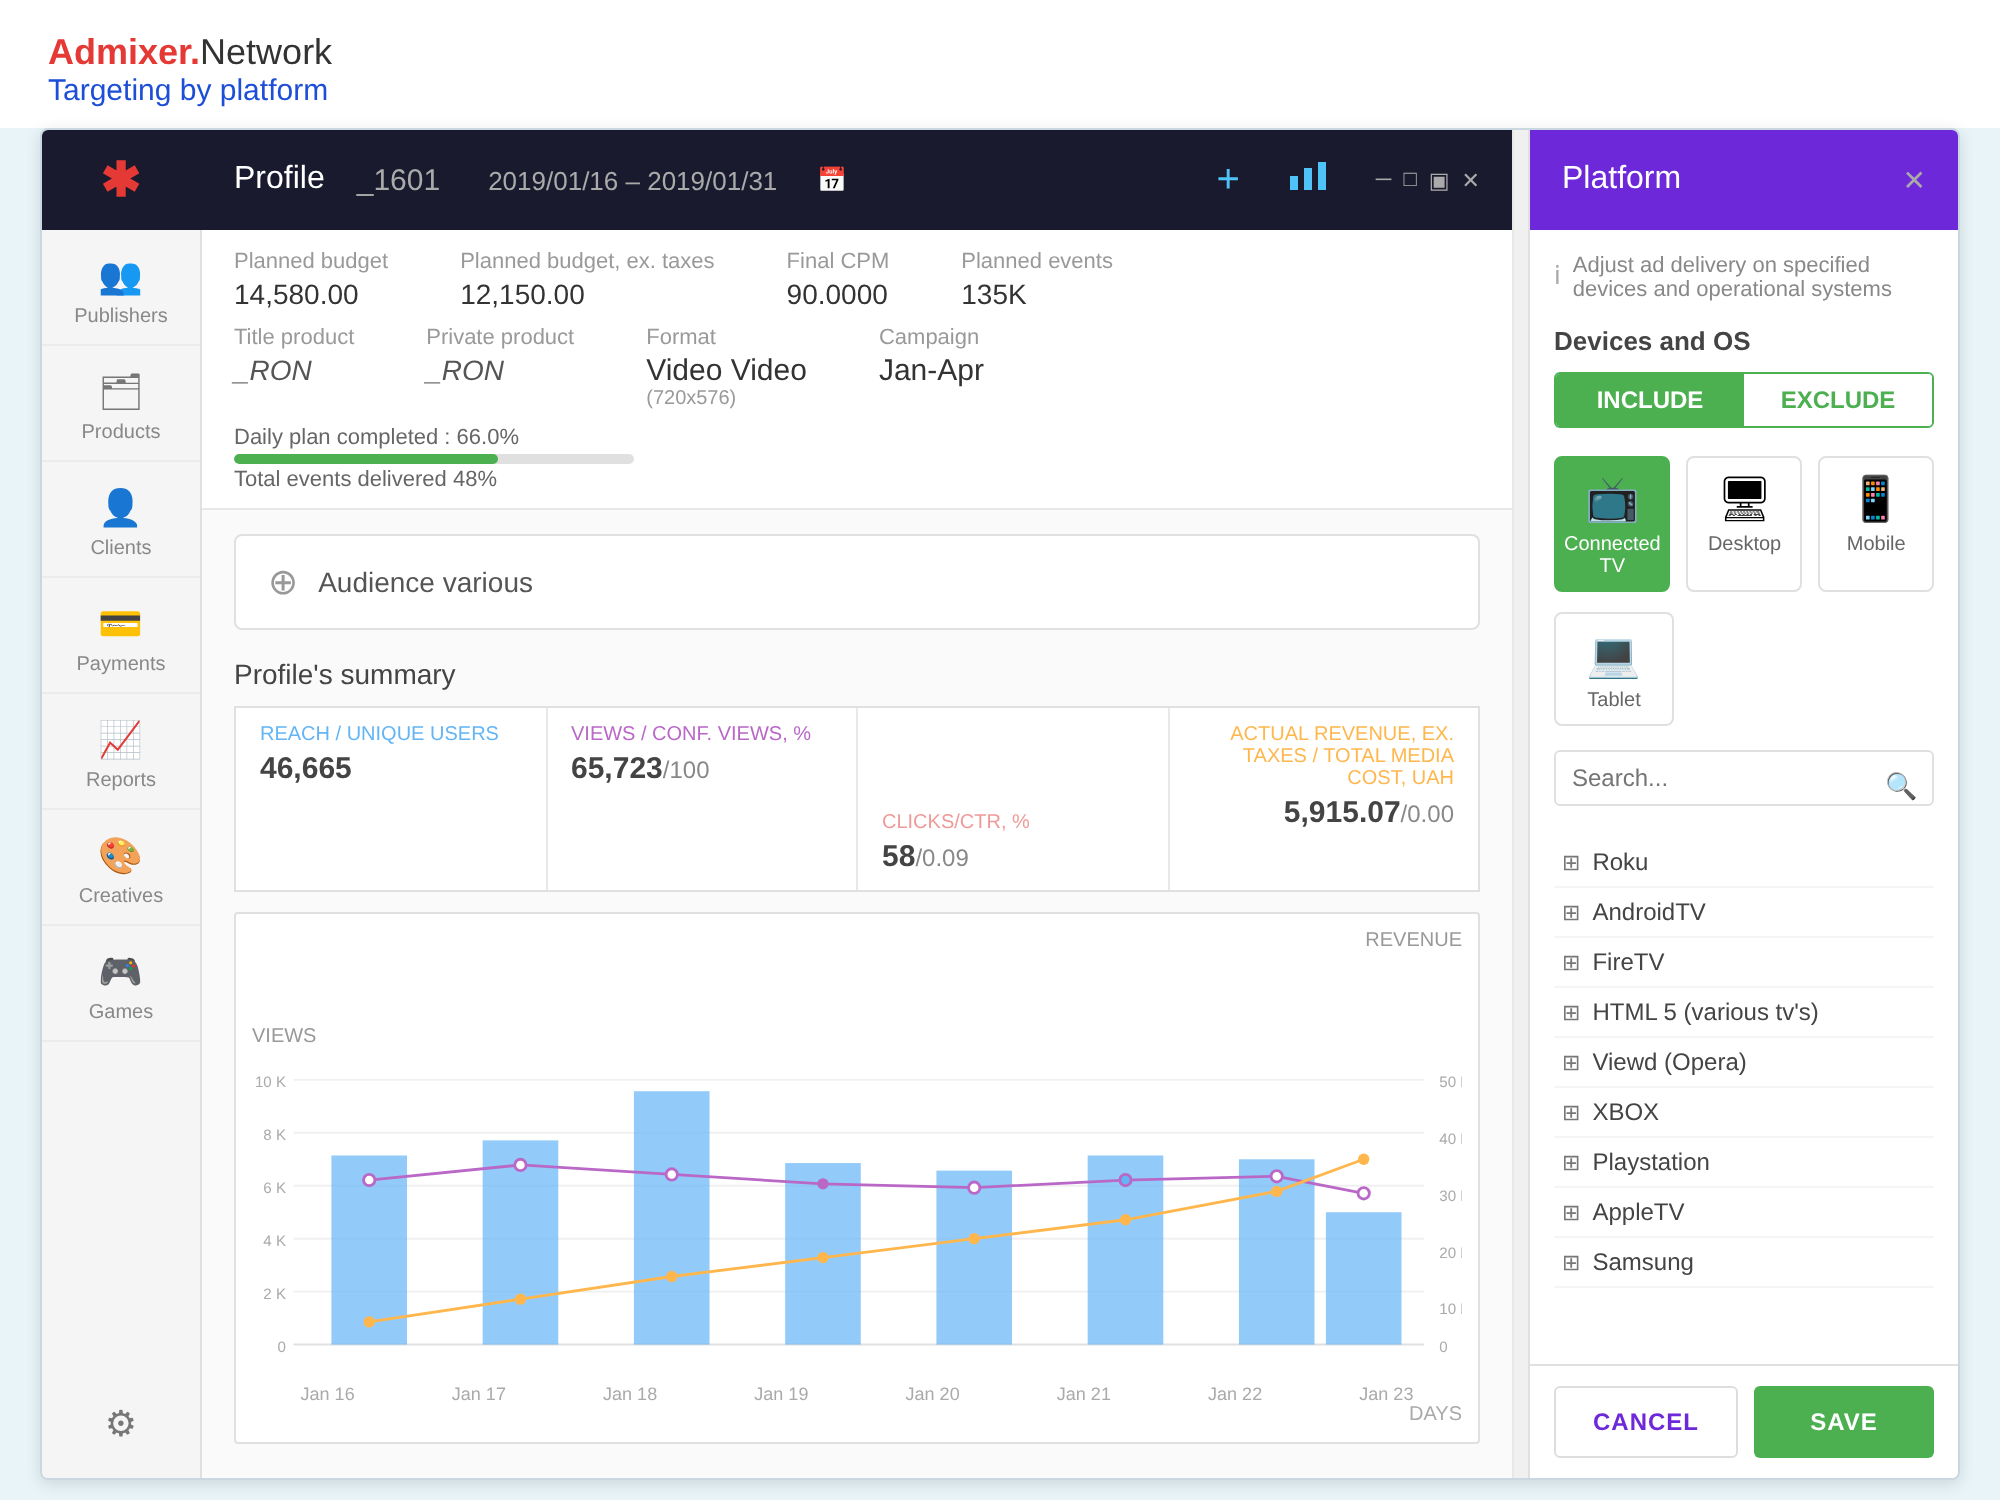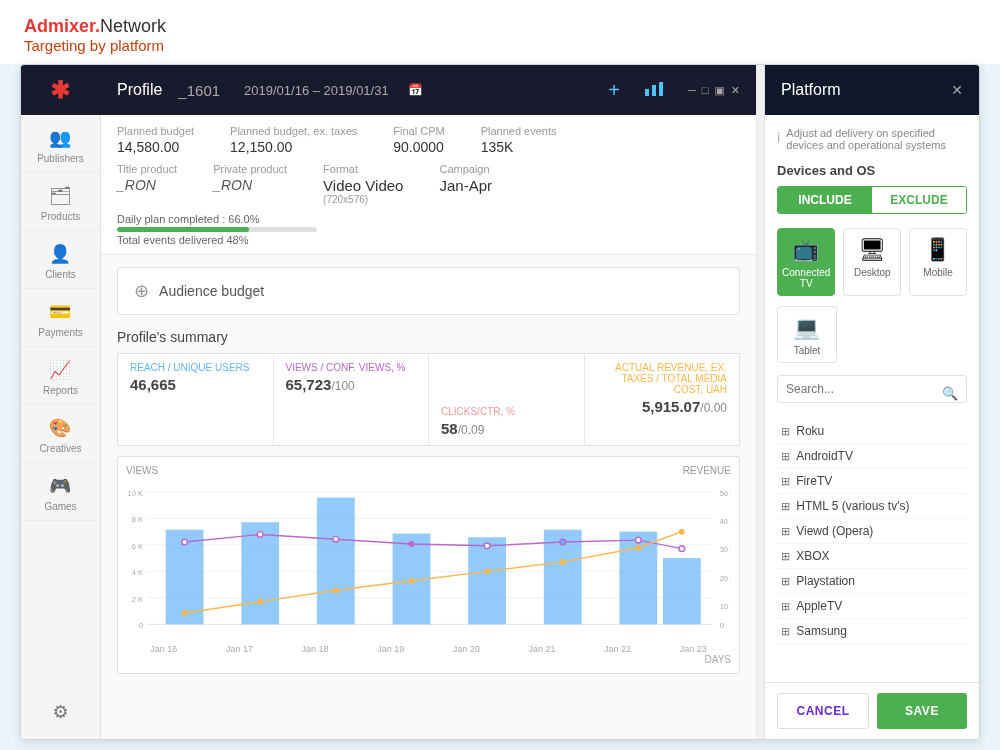--- a/index.html
+++ b/index.html
@@ -17,21 +17,21 @@
       background: #fff;
     }
     .app-title-main {
       font-size: 18px;
       font-weight: 300;
       color: #333;
     }
     .app-title-main span.red { color: #e53935; font-weight: 600; }
     .app-subtitle {
       font-size: 15px;
-      color: #c2410c;
+      color: #1d4ed8;
       font-weight: 300;
     }
     .app-window {
       flex: 1;
       display: flex;
       margin: 0 20px 10px 20px;
       border: 1px solid #c9d8e0;
       border-radius: 4px;
       background: #fff;
       overflow: hidden;
@@ -240,21 +240,21 @@
       border: 1px solid #e0e0e0;
       border-radius: 2px;
       padding: 8px;
       position: relative;
     }
     .chart-labels-top {
       display: flex;
       justify-content: space-between;
       margin-bottom: 4px;
     }
-    .chart-label-views { font-size: 10px; color: #999; }
+    .chart-label-views { font-size: 10px; color: #999; margin-top: 48px; }
     .chart-label-revenue { font-size: 10px; color: #999; }
     .chart-area {
       position: relative;
       height: 160px;
     }
     svg.chart-svg {
       width: 100%;
       height: 100%;
     }
     .chart-x-labels {
@@ -267,21 +267,21 @@
     
     .right-panel {
       width: 215px;
       background: #fff;
       border-left: 1px solid #e0e0e0;
       display: flex;
       flex-direction: column;
     }
     .right-panel-header {
       height: 50px;
-      background: #0f172a;
+      background: #6d28d9;
       display: flex;
       align-items: center;
       padding: 0 16px;
       gap: 8px;
     }
     .right-panel-title {
       color: #fff;
       font-size: 16px;
       font-weight: 500;
     }
@@ -549,21 +549,21 @@
           <div class="progress-bar-fill" style="width:66%"></div>
         </div>
         <div class="progress-text" style="margin-top:2px;">Total events delivered 48%</div>
       </div>
     </div>
 
     <div class="content-area">
 
       <div class="audience-box">
         <span class="audience-icon">⊕</span>
-        <span>Audience budget</span>
+        <span>Audience various</span>
       </div>
 
       <div class="summary-title">Profile's summary</div>
 
       <div class="metrics-row">
         <div class="metric-box reach">
           <div class="metric-label">REACH / UNIQUE USERS</div>
           <div class="metric-value">
             <span>46,665</span>
           </div>

